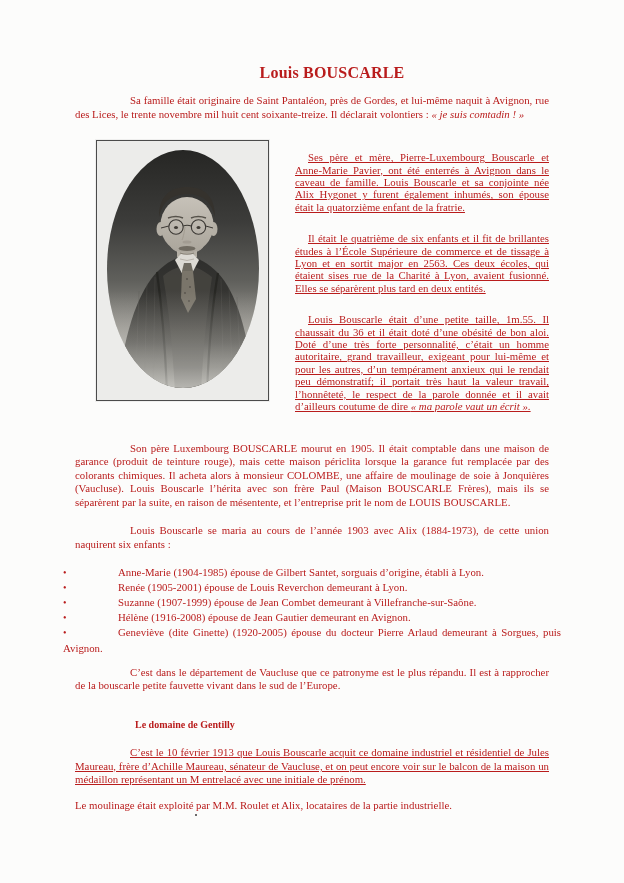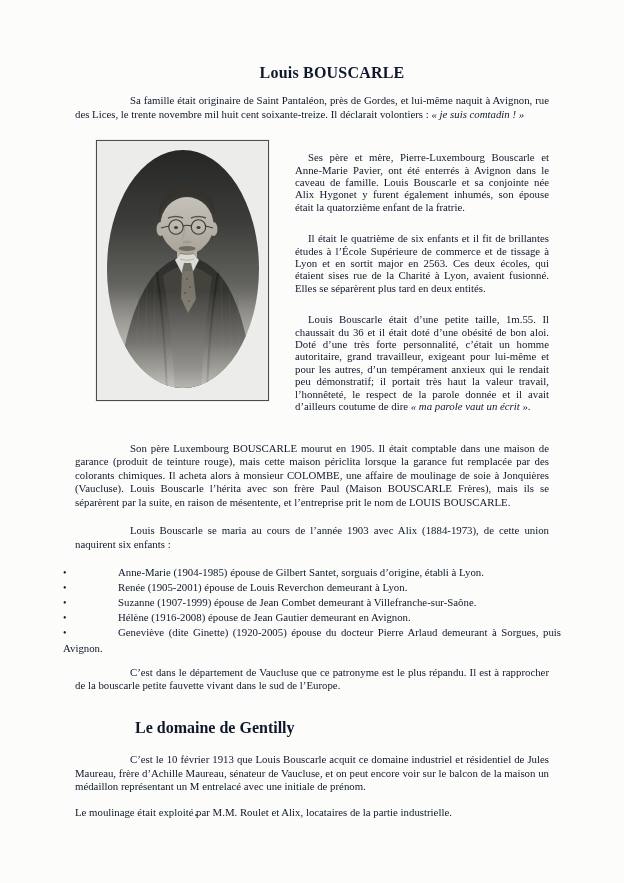--- a/index.html
+++ b/index.html
@@ -5,21 +5,21 @@
   html,body{margin:0;padding:0;}
   body{
     width:624px;height:883px;
     background:#e9e9e9;
     font-family:"Liberation Serif","DejaVu Serif",serif;
   }
   .page{
     position:relative;
     width:624px;height:883px;
     background:#fcfcfb;
-    color:#0f172a;
+    color:#b91c1c;
     overflow:hidden;
   }
   .content{
     position:absolute;
     left:63px;top:0;
     width:498px;
   }
   h1.doc-title{
     margin:64px 0 0 40px;
     text-align:center;
@@ -42,21 +42,21 @@
   }
   .photo-col{width:220px;flex:none;}
   .photo-frame{
     margin:1px 0 0 33px;
     width:171px;height:259px;
     border:1px solid #4b4b4b;
     background:#ececea;
     box-shadow:0 0 0 1px rgba(0,0,0,0.05);
   }
   .photo-frame svg{display:block;}
-  .text-col{width:278px;flex:none;}
+  .text-col{width:278px;flex:none;text-decoration:underline;}
   .text-col .body{
     line-height:12.4px;
     text-indent:13px;
   }
   .text-col .body + .body{margin-top:19px;}
   .p-father{margin-top:17px;}
   .p-marriage{margin-top:15px;}
   ul.children{
     list-style:none;
     margin:13px 0 0;
@@ -68,24 +68,24 @@
     text-align:justify;
   }
   .bullet{
     display:inline-block;
     width:55px;
     font-size:10px;
   }
   .p-patronym{margin-top:11px;}
   h2.section-heading{
     margin:26px 0 0 72px;
-    font-size:16px;
+    font-size:10px;
     font-weight:bold;
   }
-  .p-gentilly{margin-top:16px;}
+  .p-gentilly{margin-top:16px;text-decoration:underline;}
   .dot-artifact{
     position:absolute;
     left:195px;top:814px;
     width:2px;height:2px;
     background:#3a3a3a;
     border-radius:50%;
   }
   .page-number{
     position:absolute;
     left:0;right:0;top:851px;

